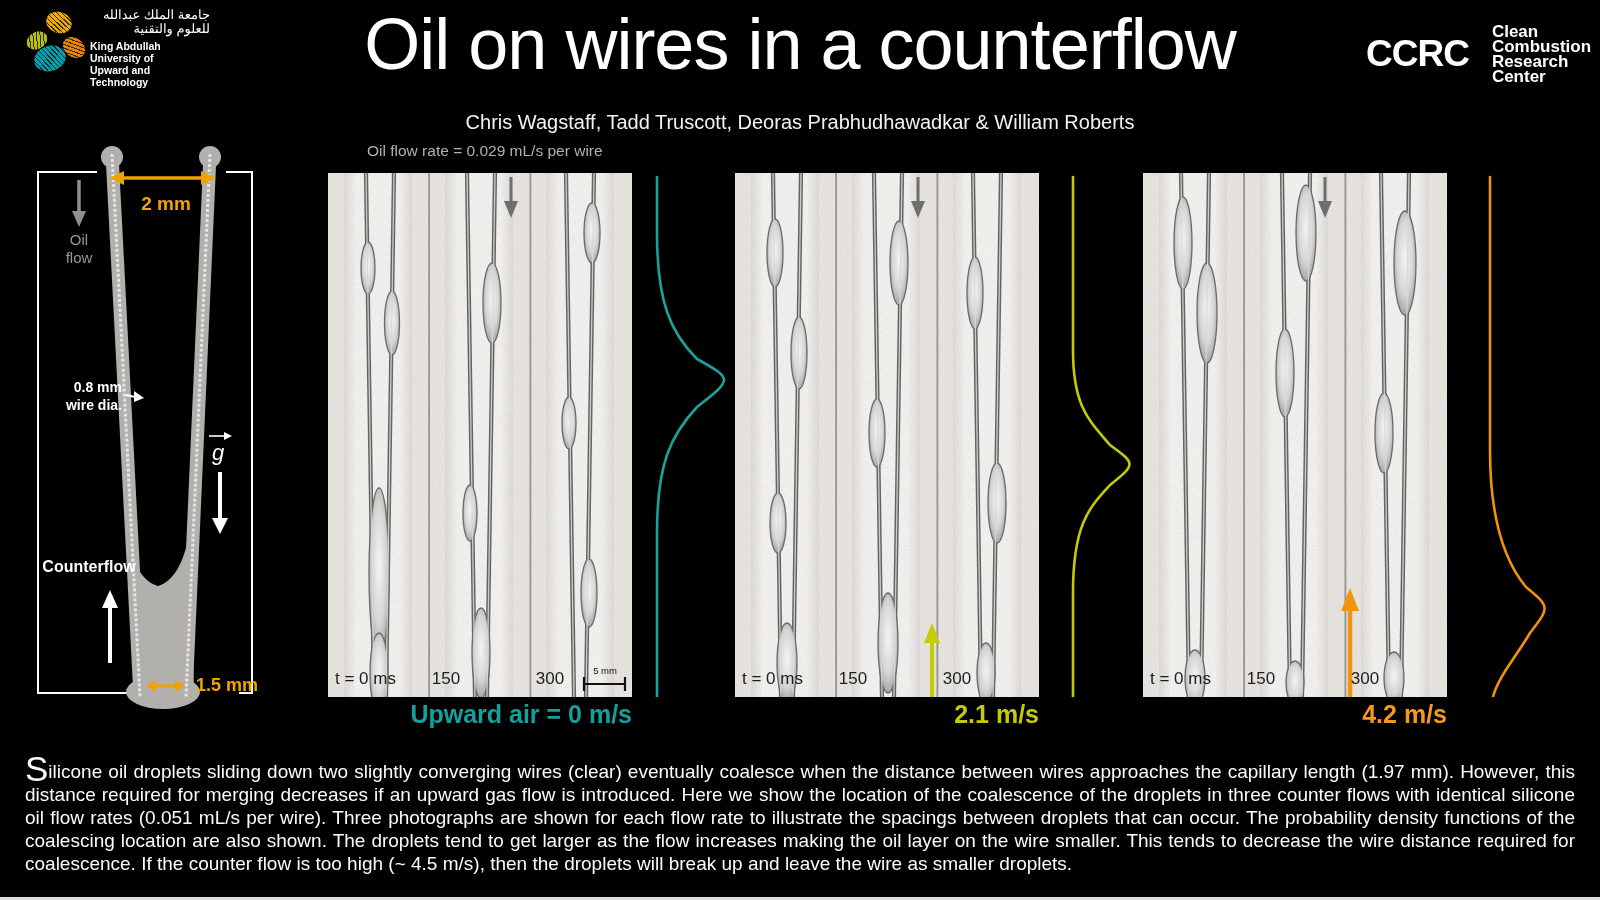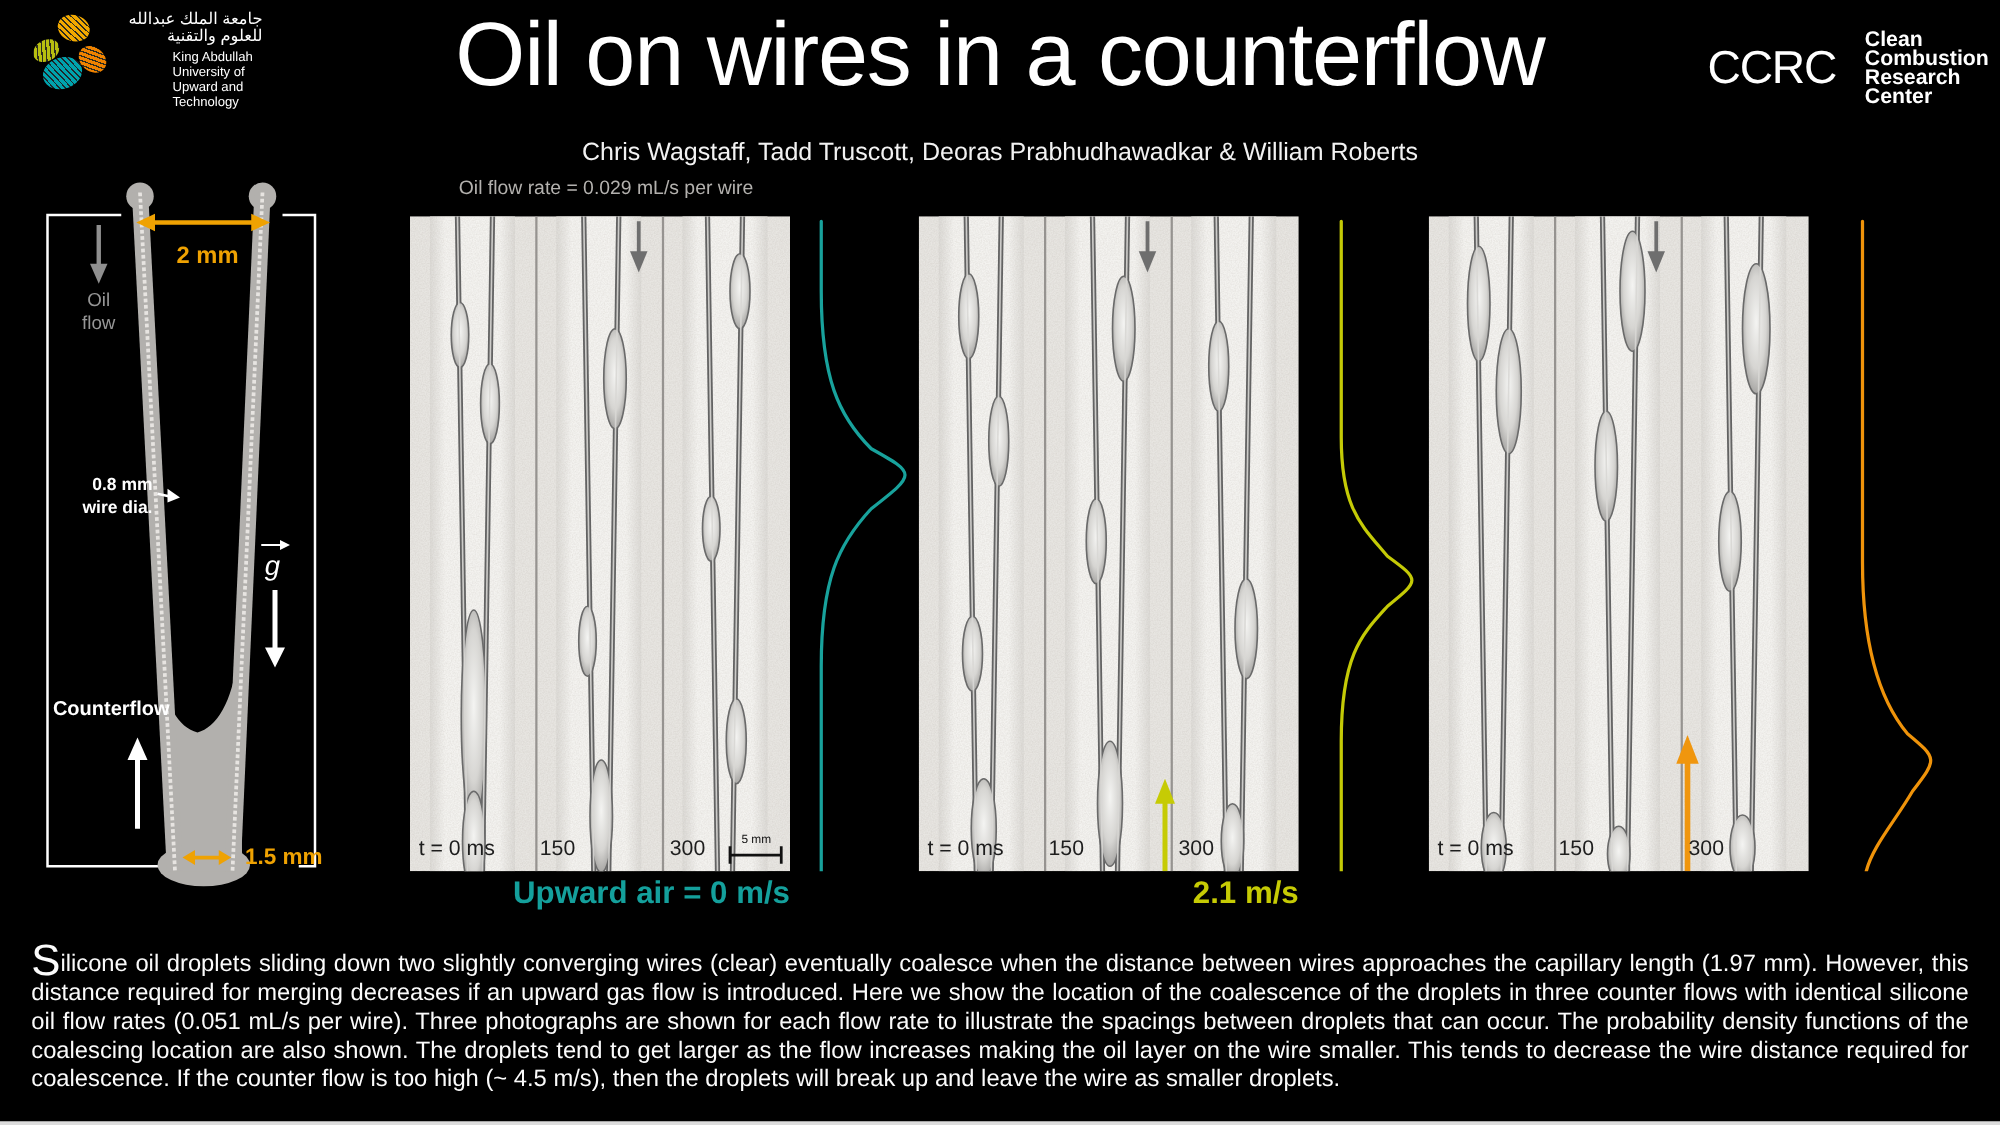--- a/index.html
+++ b/index.html
@@ -19,25 +19,25 @@
   .leaf.orange1{left:20px;top:2px;width:26px;height:21px;transform:rotate(18deg);
     background:repeating-linear-gradient(25deg,#f2a900 0 2.5px,#2b2b20 2.5px 3.5px);}
   .leaf.green{left:0px;top:22px;width:22px;height:17px;transform:rotate(-30deg);
     background:repeating-linear-gradient(115deg,#b7bf10 0 2.5px,#2b2b20 2.5px 3.5px);}
   .leaf.orange2{left:36px;top:28px;width:24px;height:19px;transform:rotate(40deg);
     background:repeating-linear-gradient(160deg,#ef8200 0 2.5px,#2b2b20 2.5px 3.5px);}
   .leaf.teal{left:8px;top:36px;width:32px;height:25px;transform:rotate(-18deg);
     background:repeating-linear-gradient(65deg,#00a3ad 0 2.5px,#20262a 2.5px 3.5px);}
   .kaust-text{position:absolute;left:64px;top:2px;width:120px;}
   .kaust-ar{direction:rtl;text-align:right;font-size:13px;line-height:14px;color:#fff;}
-  .kaust-en{margin-top:4px;font-size:10.5px;line-height:12px;font-weight:normal;color:#fff;margin-left:48px;}
+  .kaust-en{margin-top:4px;font-size:10.5px;line-height:12px;font-weight:bold;color:#fff;}
 
   
   .ccrc{left:1366px;top:24px;display:flex;align-items:center;}
-  .ccrc-acro{font-size:37px;font-weight:normal;letter-spacing:-1px;}
+  .ccrc-acro{font-size:37px;font-weight:bold;letter-spacing:-1px;}
   .ccrc-name{margin-left:23px;font-size:17px;font-weight:bold;line-height:15px;}
 
   
   .flowrate{left:367px;top:142px;font-size:15.5px;color:#b3b1ae;}
   .speed{top:700px;width:304px;text-align:right;font-size:25px;font-weight:bold;}
   .speed.teal{left:328px;color:#14a09c;}
   .speed.yellow{left:735px;color:#c6cb04;}
   .speed.orange{left:1143px;color:#f5991d;}
 
   
@@ -341,17 +341,18 @@
       <text x="222" y="511" text-anchor="middle">300</text>
     </g>
   </svg>
 
   <svg class="abs" style="left:1478px;top:173px" width="82" height="524" viewBox="0 0 82 524">
     <path d="M12,4 V277 C12,350 28,390 48,414 C72,434 72,434 52,460 C38,484 20,504 15,524" fill="none" stroke="#ef930a" stroke-width="2.6" stroke-linecap="round"></path>
   </svg>
 
   <div class="abs speed teal">Upward air = 0 m/s</div>
   <div class="abs speed yellow">2.1 m/s</div>
+  <div class="abs speed orange">4.2 m/s</div>
 
   <p class="abs abstract"><span class="dropcap">S</span><span>ilicone oil droplets sliding down two slightly converging wires (clear) eventually coalesce when the distance between wires approaches the capillary length (1.97 mm).  However, this distance required for merging decreases if an upward gas flow is introduced.  Here we show the location of the coalescence of the droplets in three counter flows with identical silicone oil flow rates (0.051 mL/s per wire).  Three photographs are shown for each flow rate to illustrate the spacings between droplets that can occur.  The probability density functions of the coalescing location are also shown.  The droplets tend to get larger as the flow increases making the oil layer on the wire smaller.  This tends to decrease the wire distance required for coalescence.  If the counter flow is too high (~ 4.5 m/s), then the droplets will break up and leave the wire as smaller droplets.</span></p>
 
   <div class="abs bottomstrip"></div>
 </div>
 
 </body></html>

